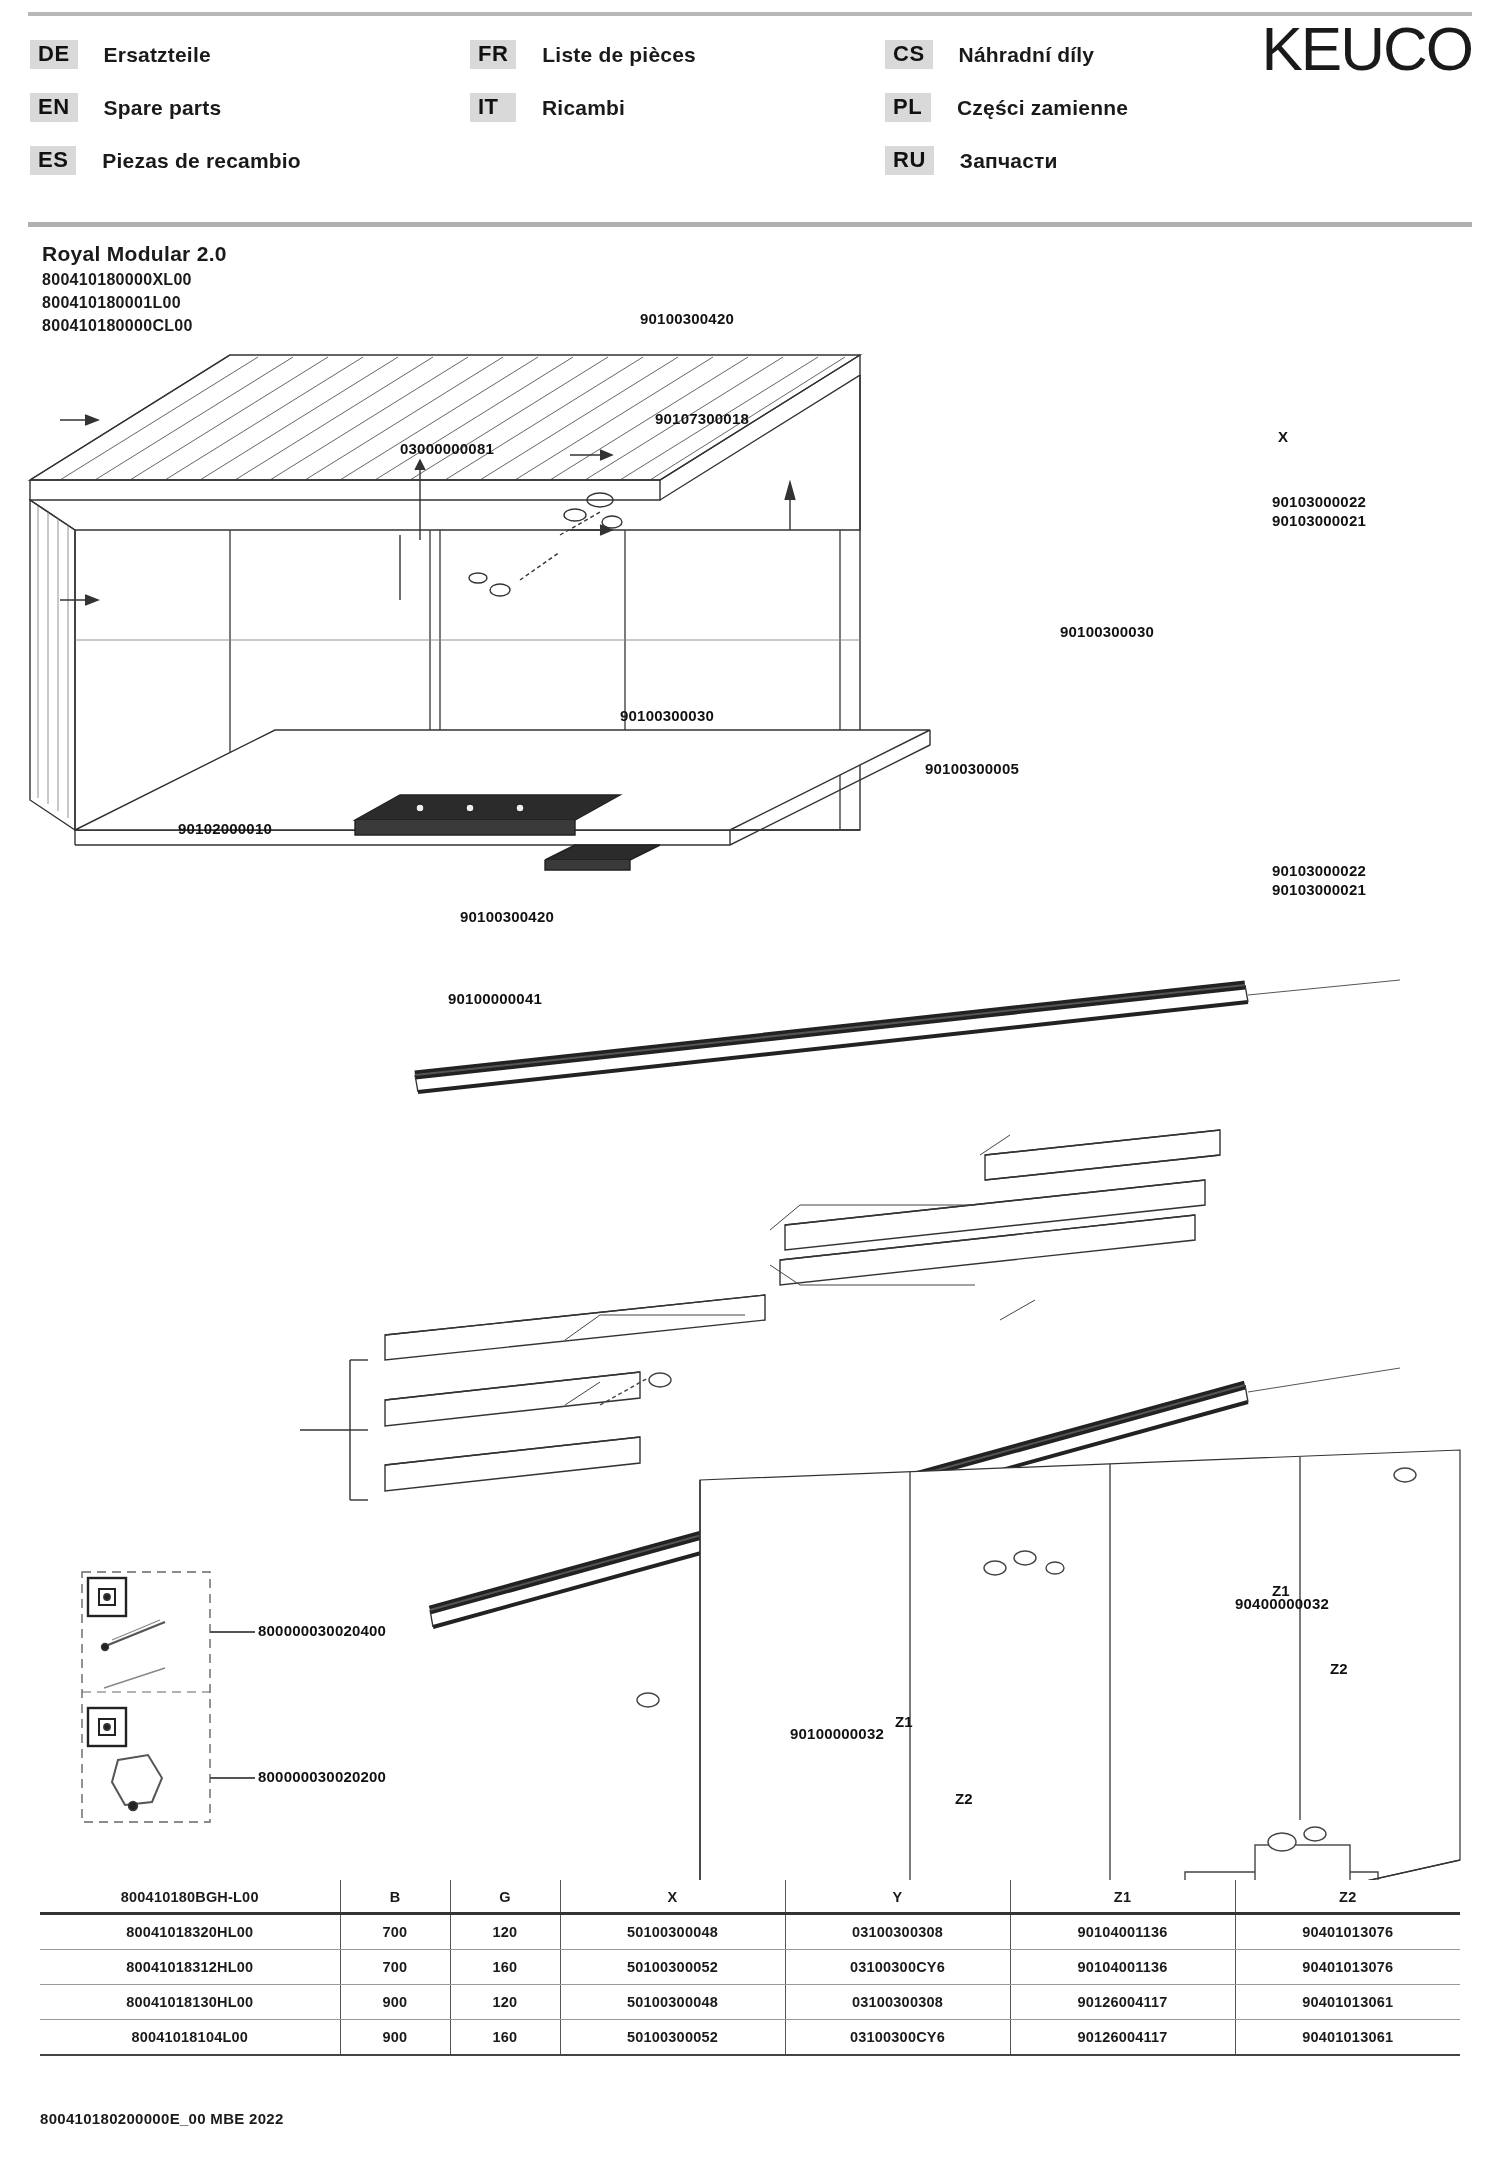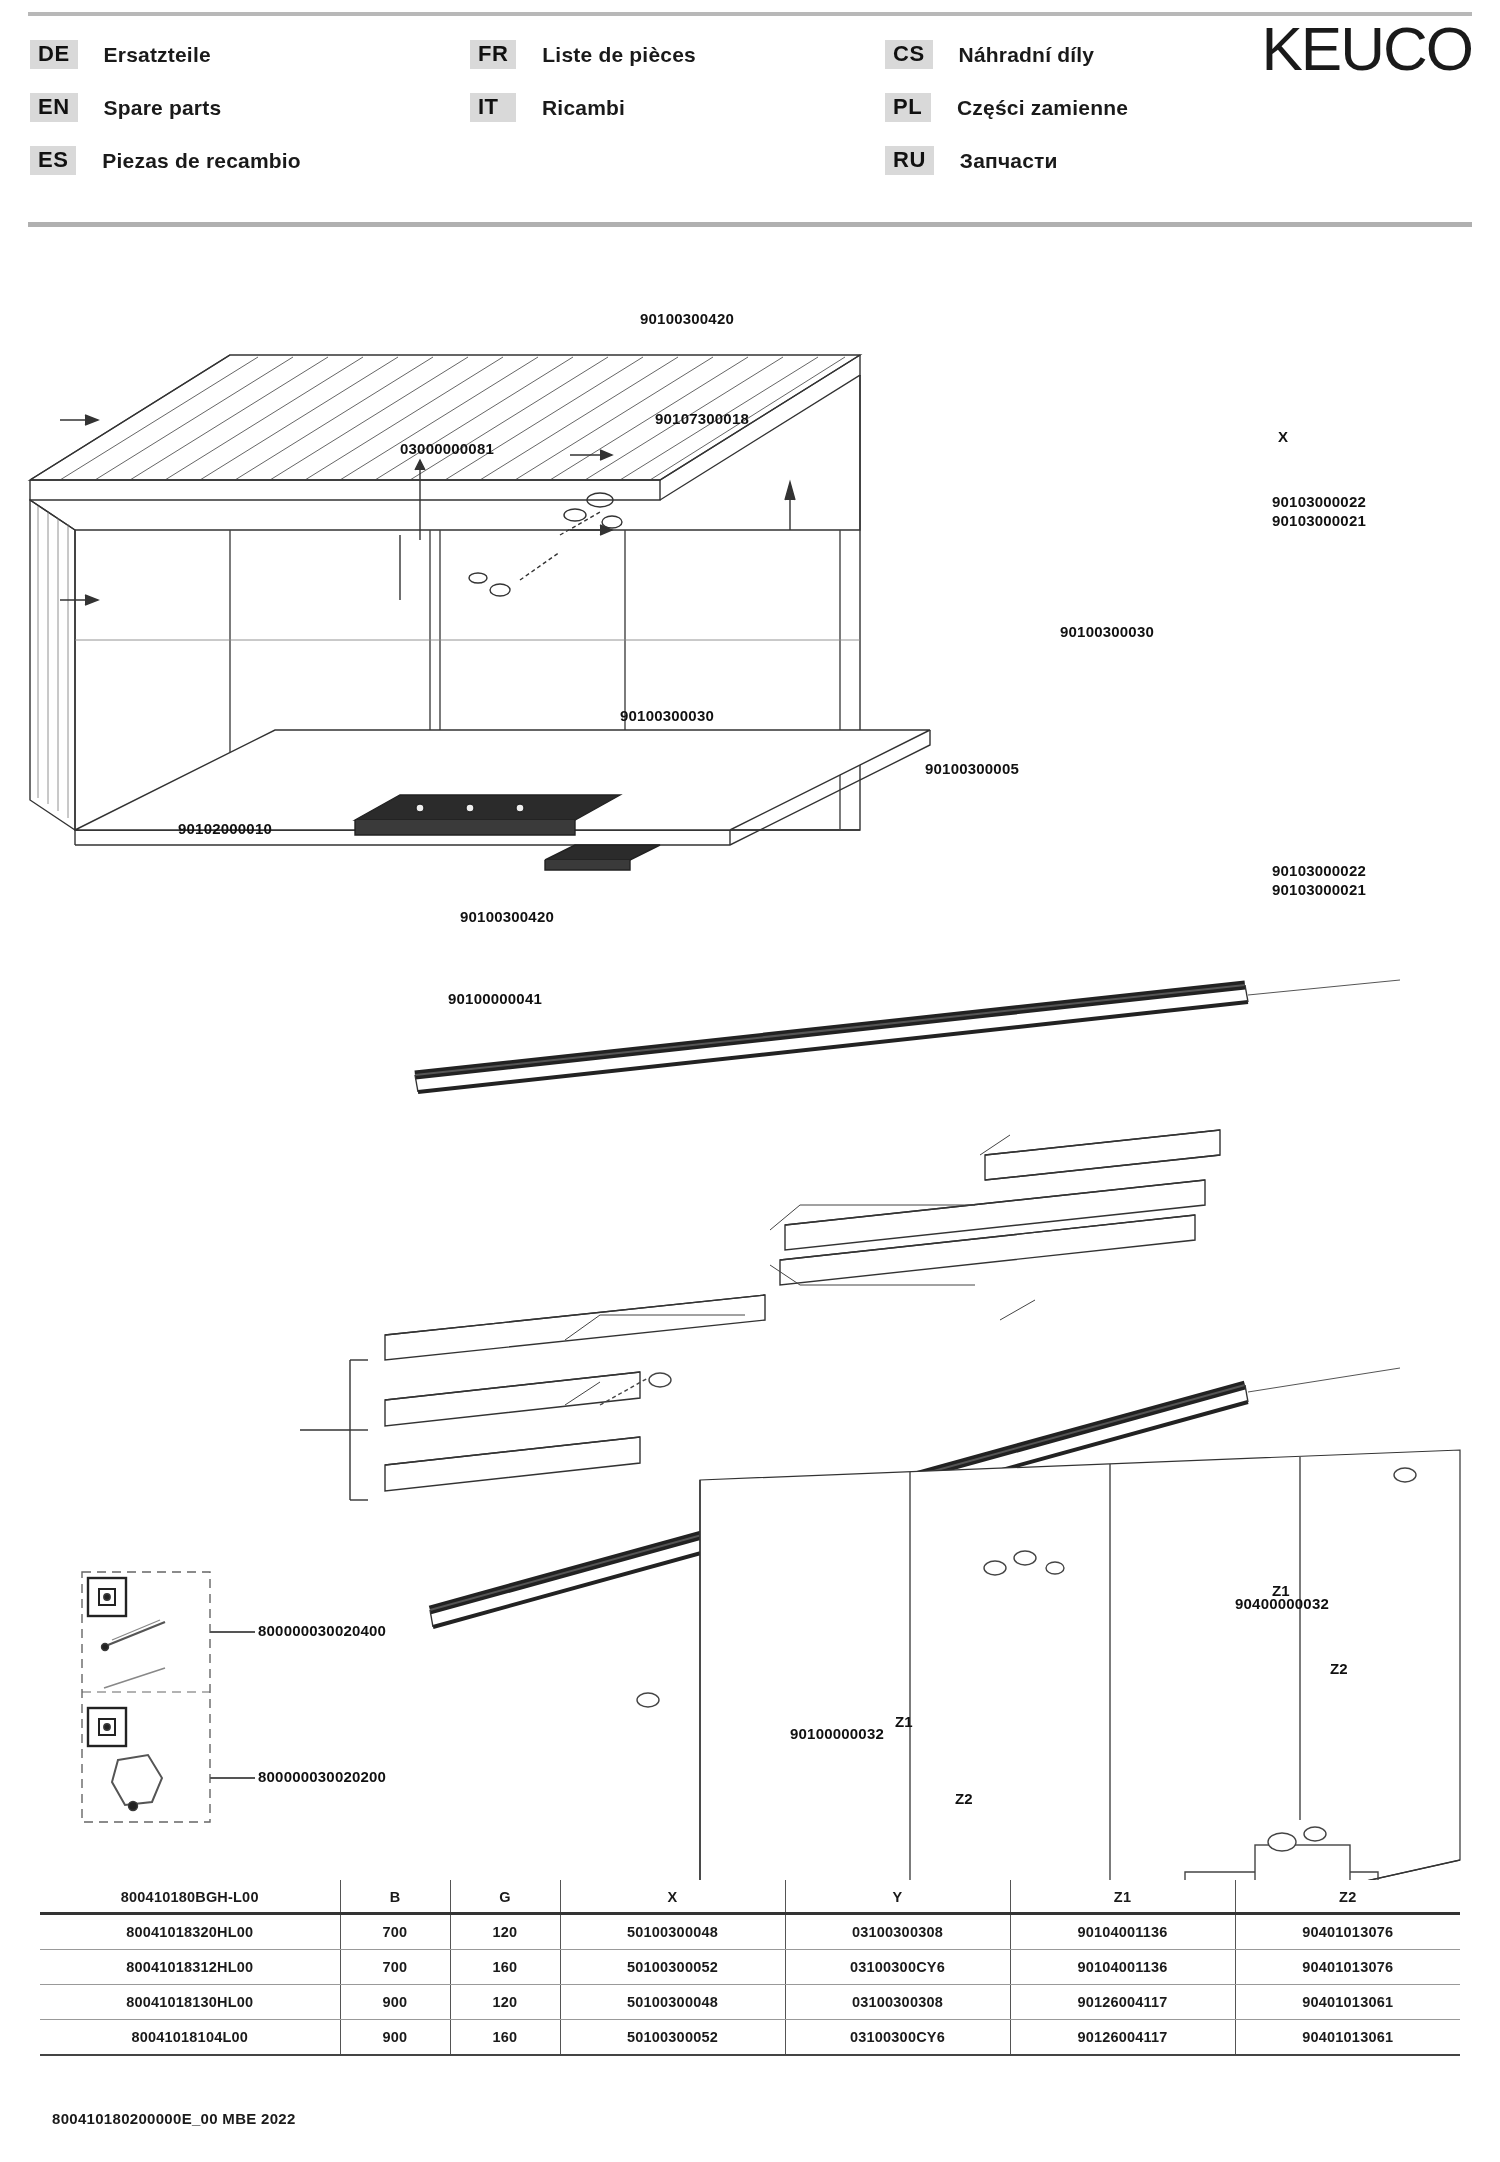--- a/index.html
+++ b/index.html
@@ -105,21 +105,21 @@
   .tbl thead th {
     border-bottom:3px solid #333;
     border-top:none;
     padding-bottom:7px;
   }
   .tbl tr:last-child td { border-bottom:2px solid #444; }
   .tbl th:first-child, .tbl td:first-child { border-left:none; }
   .tbl th:last-child, .tbl td:last-child { border-right:none; }
 
   .footer-code {
-    position:absolute; left:52px; top:2110px;
+    position:absolute; left:40px; top:2110px;
     font-size:15px; font-weight:bold; letter-spacing:0.3px;
   }
 </style>
 </head>
 <body>
 
 <div class="page">
 
   <div class="rule-top"></div>
   <div class="rule-mid"></div>
@@ -162,20 +162,26 @@
       </div>
       <div class="lang-row">
         <span class="lang-code">RU</span>
         <span class="lang-name">Запчасти</span>
       </div>
     </div>
   </div>
 
   <div class="logo">KEUCO</div>
 
+  <div class="product">
+    <div class="product-title">Royal Modular 2.0</div>
+    <div class="product-art">800410180000XL00</div>
+    <div class="product-art">800410180001L00</div>
+    <div class="product-art">800410180000CL00</div>
+  </div>
 
   <div class="drawing">
     <svg width="1500" height="1580" viewBox="0 0 1500 1580">
       <g fill="none" stroke="#3a3a3a" stroke-width="1.4">
 
         <g>
           <path d="M30 180 L230 55 L860 55 L660 180 Z" fill="#ffffff" stroke="#333"></path>
           <path d="M30 180 L230 55" stroke="#333"></path>
           <g stroke="#555" stroke-width="0.9">
             <path d="M60 180 L258 57"></path>

